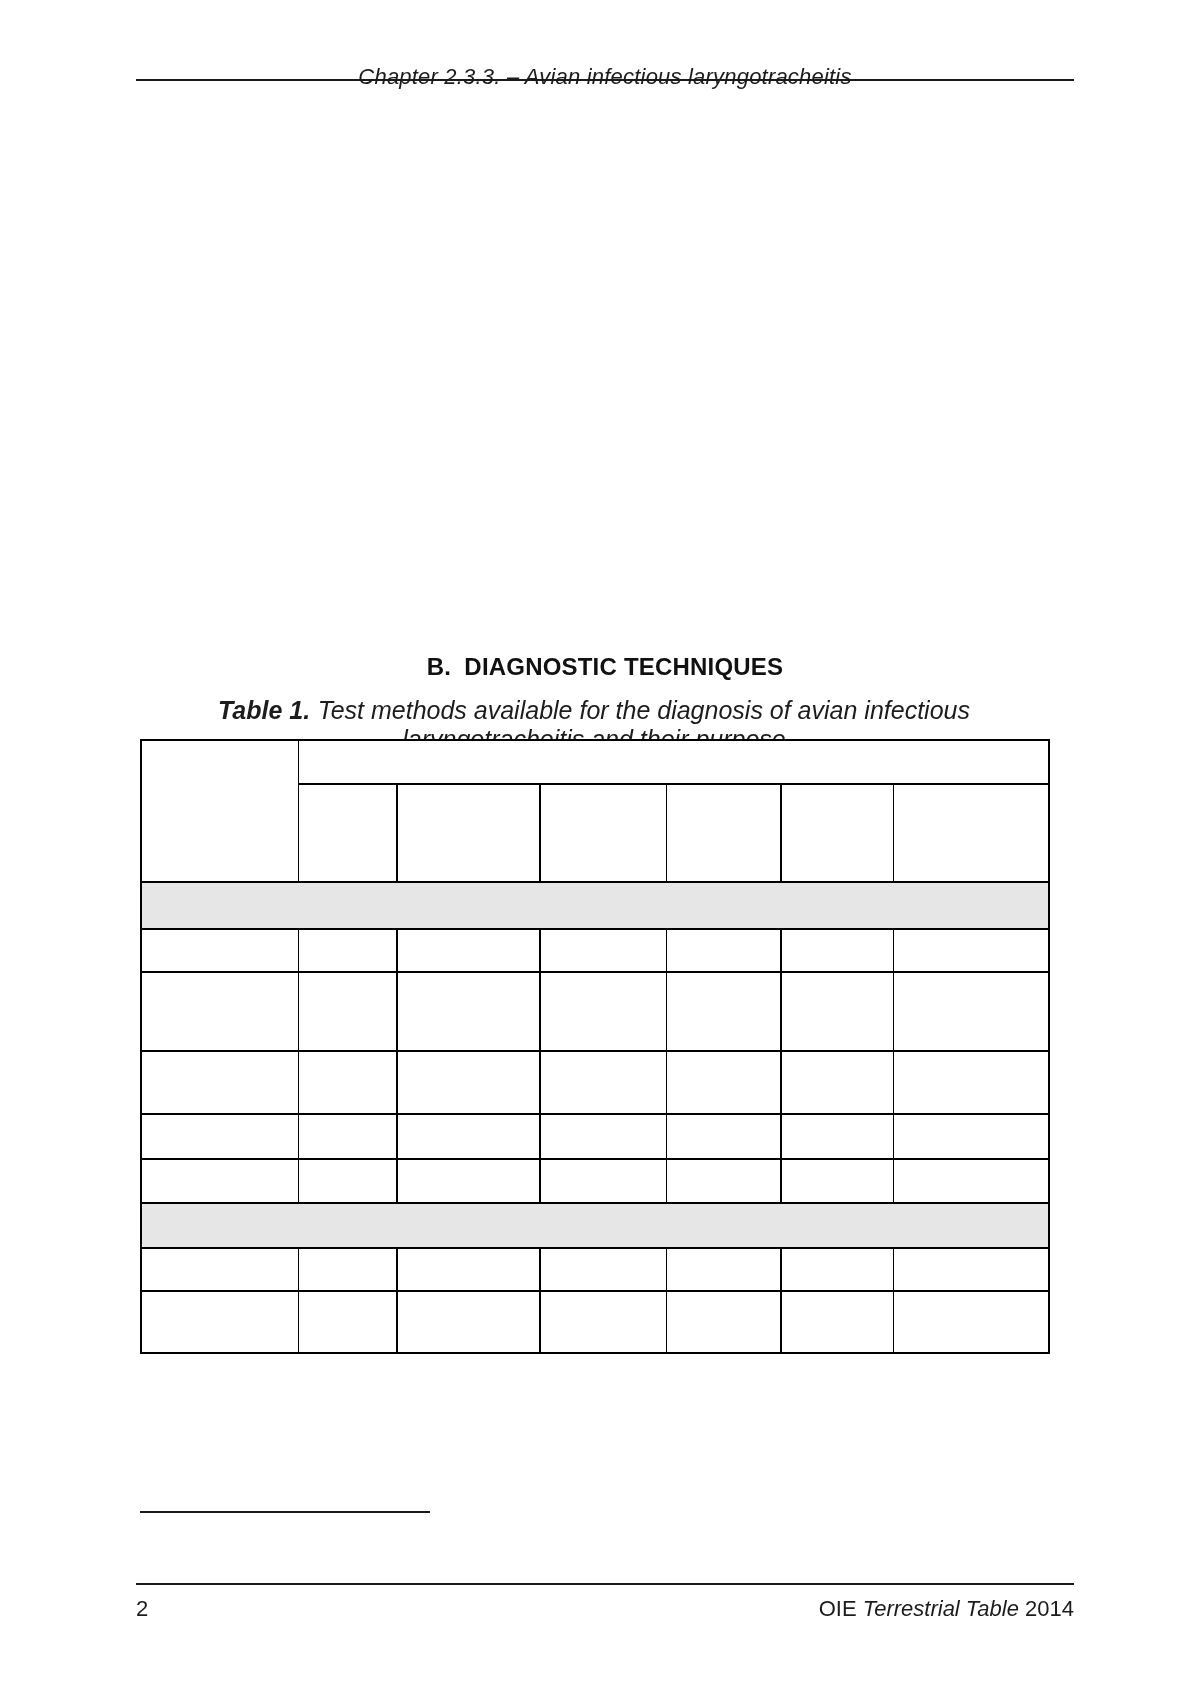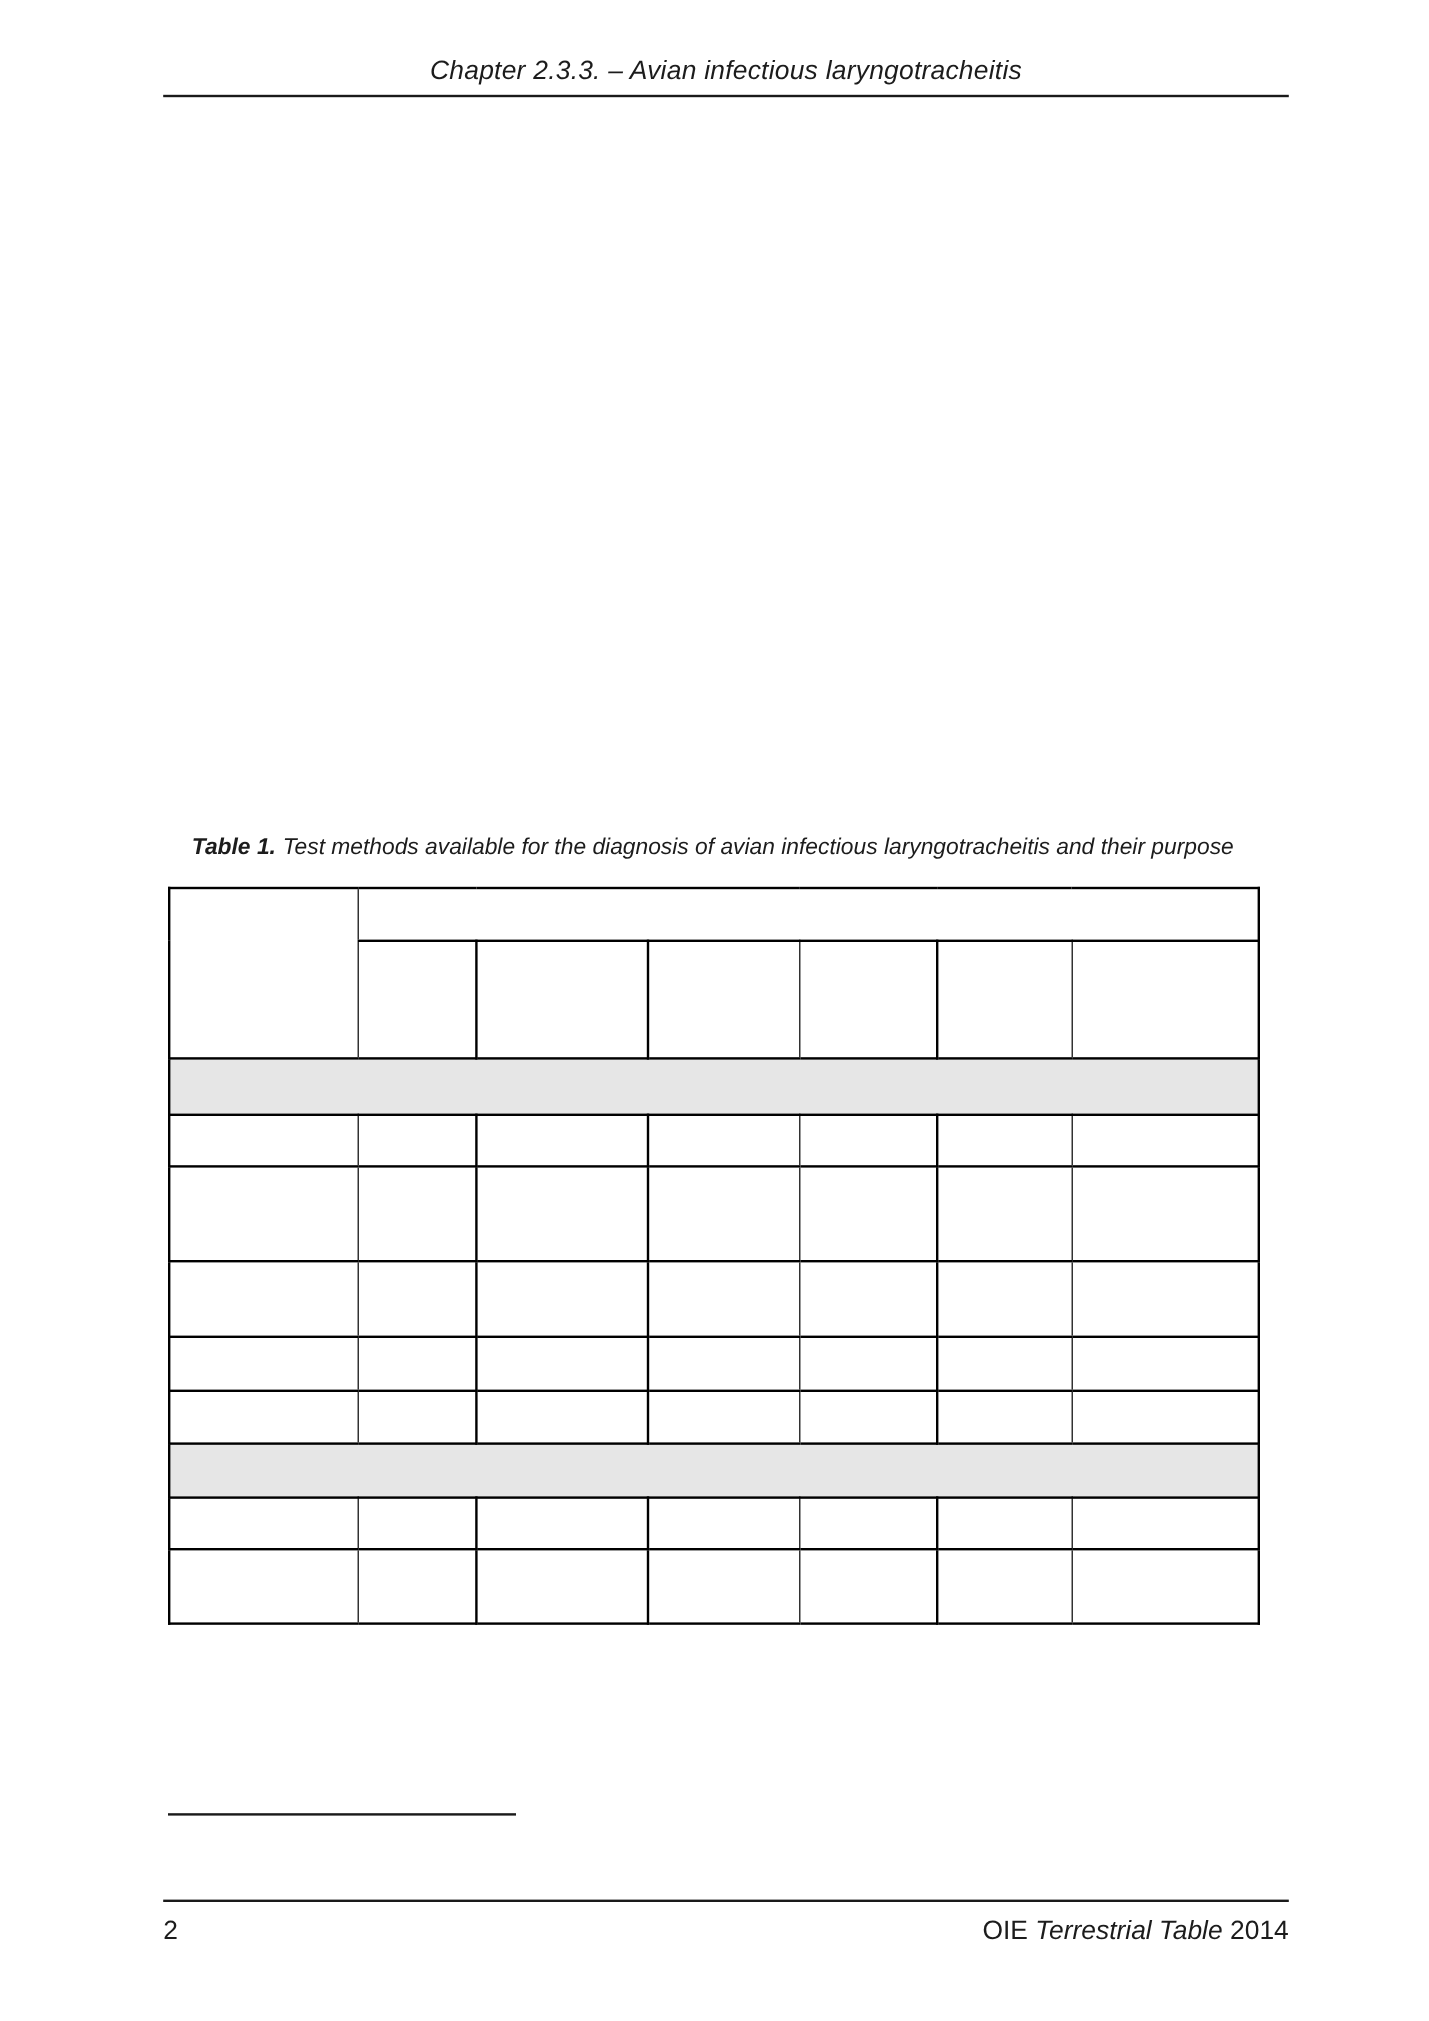--- a/index.html
+++ b/index.html
@@ -13,21 +13,21 @@
     height: 1684px;
     background: #ffffff;
     font-family: "Liberation Sans", sans-serif;
     color: #1a1a1a;
     overflow: hidden;
   }
   
   .running-header {
     position: absolute;
     left: 136px;
-    top: 46px;
+    top: 64px;
     width: 938px;
     text-align: center;
     font-style: italic;
     font-size: 22px;
     letter-spacing: 0.2px;
     color: #1c1c1c;
   }
   .header-rule {
     position: absolute;
     left: 136px;
@@ -50,21 +50,21 @@
   }
   .section-heading .heading-title { margin-left: 0.55em; }
   
   .table-caption {
     position: absolute;
     left: 140px;
     top: 696px;
     width: 908px;
     text-align: center;
     font-style: italic;
-    font-size: 19px;
+    font-size: 25px;
     color: #1c1c1c;
   }
   .table-caption .caption-label { font-weight: bold; }
   .table-caption .caption-text { margin-left: 0.3em; }
   
   table.diag-table {
     position: absolute;
     left: 140px;
     top: 739px;
     width: 908px;
@@ -125,20 +125,23 @@
   .manual-ref .manual-year { margin-left: 0.28em; }
 </style>
 </head>
 <body>
 
 <div class="page">
 
   <div class="running-header">Chapter 2.3.3. – Avian infectious laryngotracheitis</div>
   <div class="header-rule"></div>
 
+  <div class="section-heading">
+    <span class="heading-label">B.</span><span class="heading-title">DIAGNOSTIC TECHNIQUES</span>
+  </div>
 
   <div class="table-caption">
     <span class="caption-label">Table 1.</span><span class="caption-text">Test methods available for the diagnosis of avian infectious laryngotracheitis and their purpose</span>
   </div>
 
   <table class="diag-table">
     <colgroup>
       <col style="width:157px">
       <col style="width:99px">
       <col style="width:143px">

